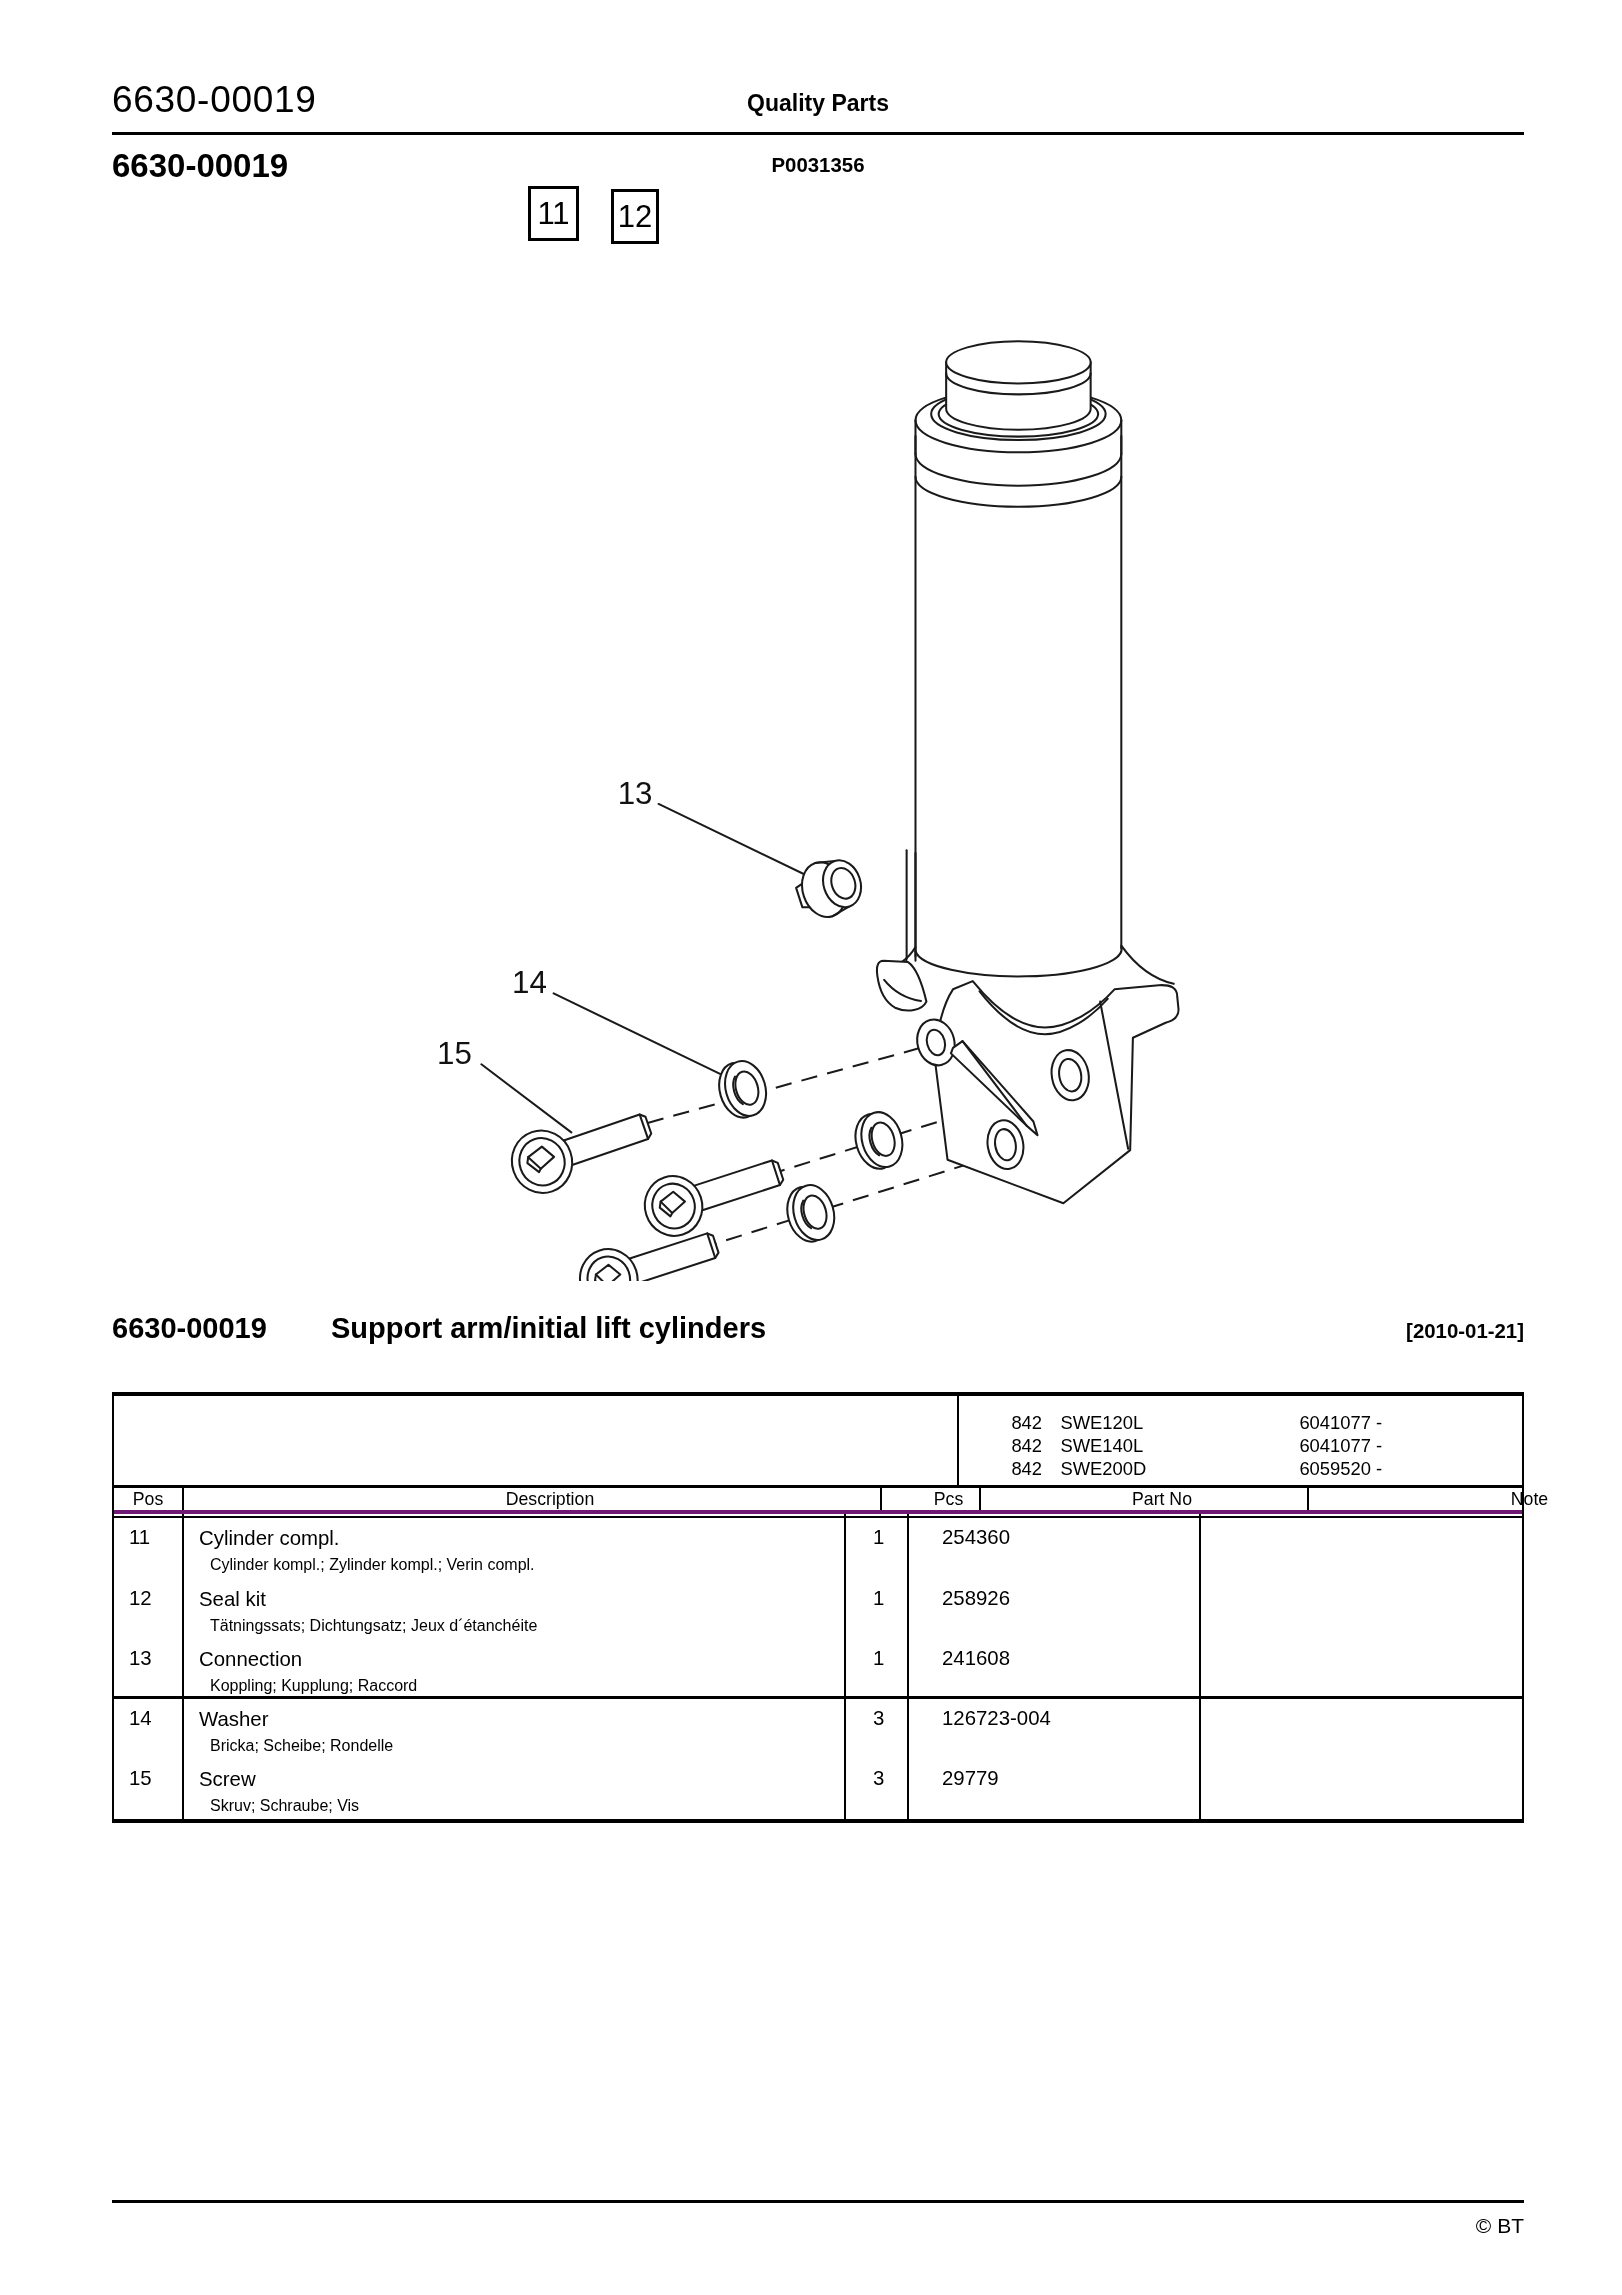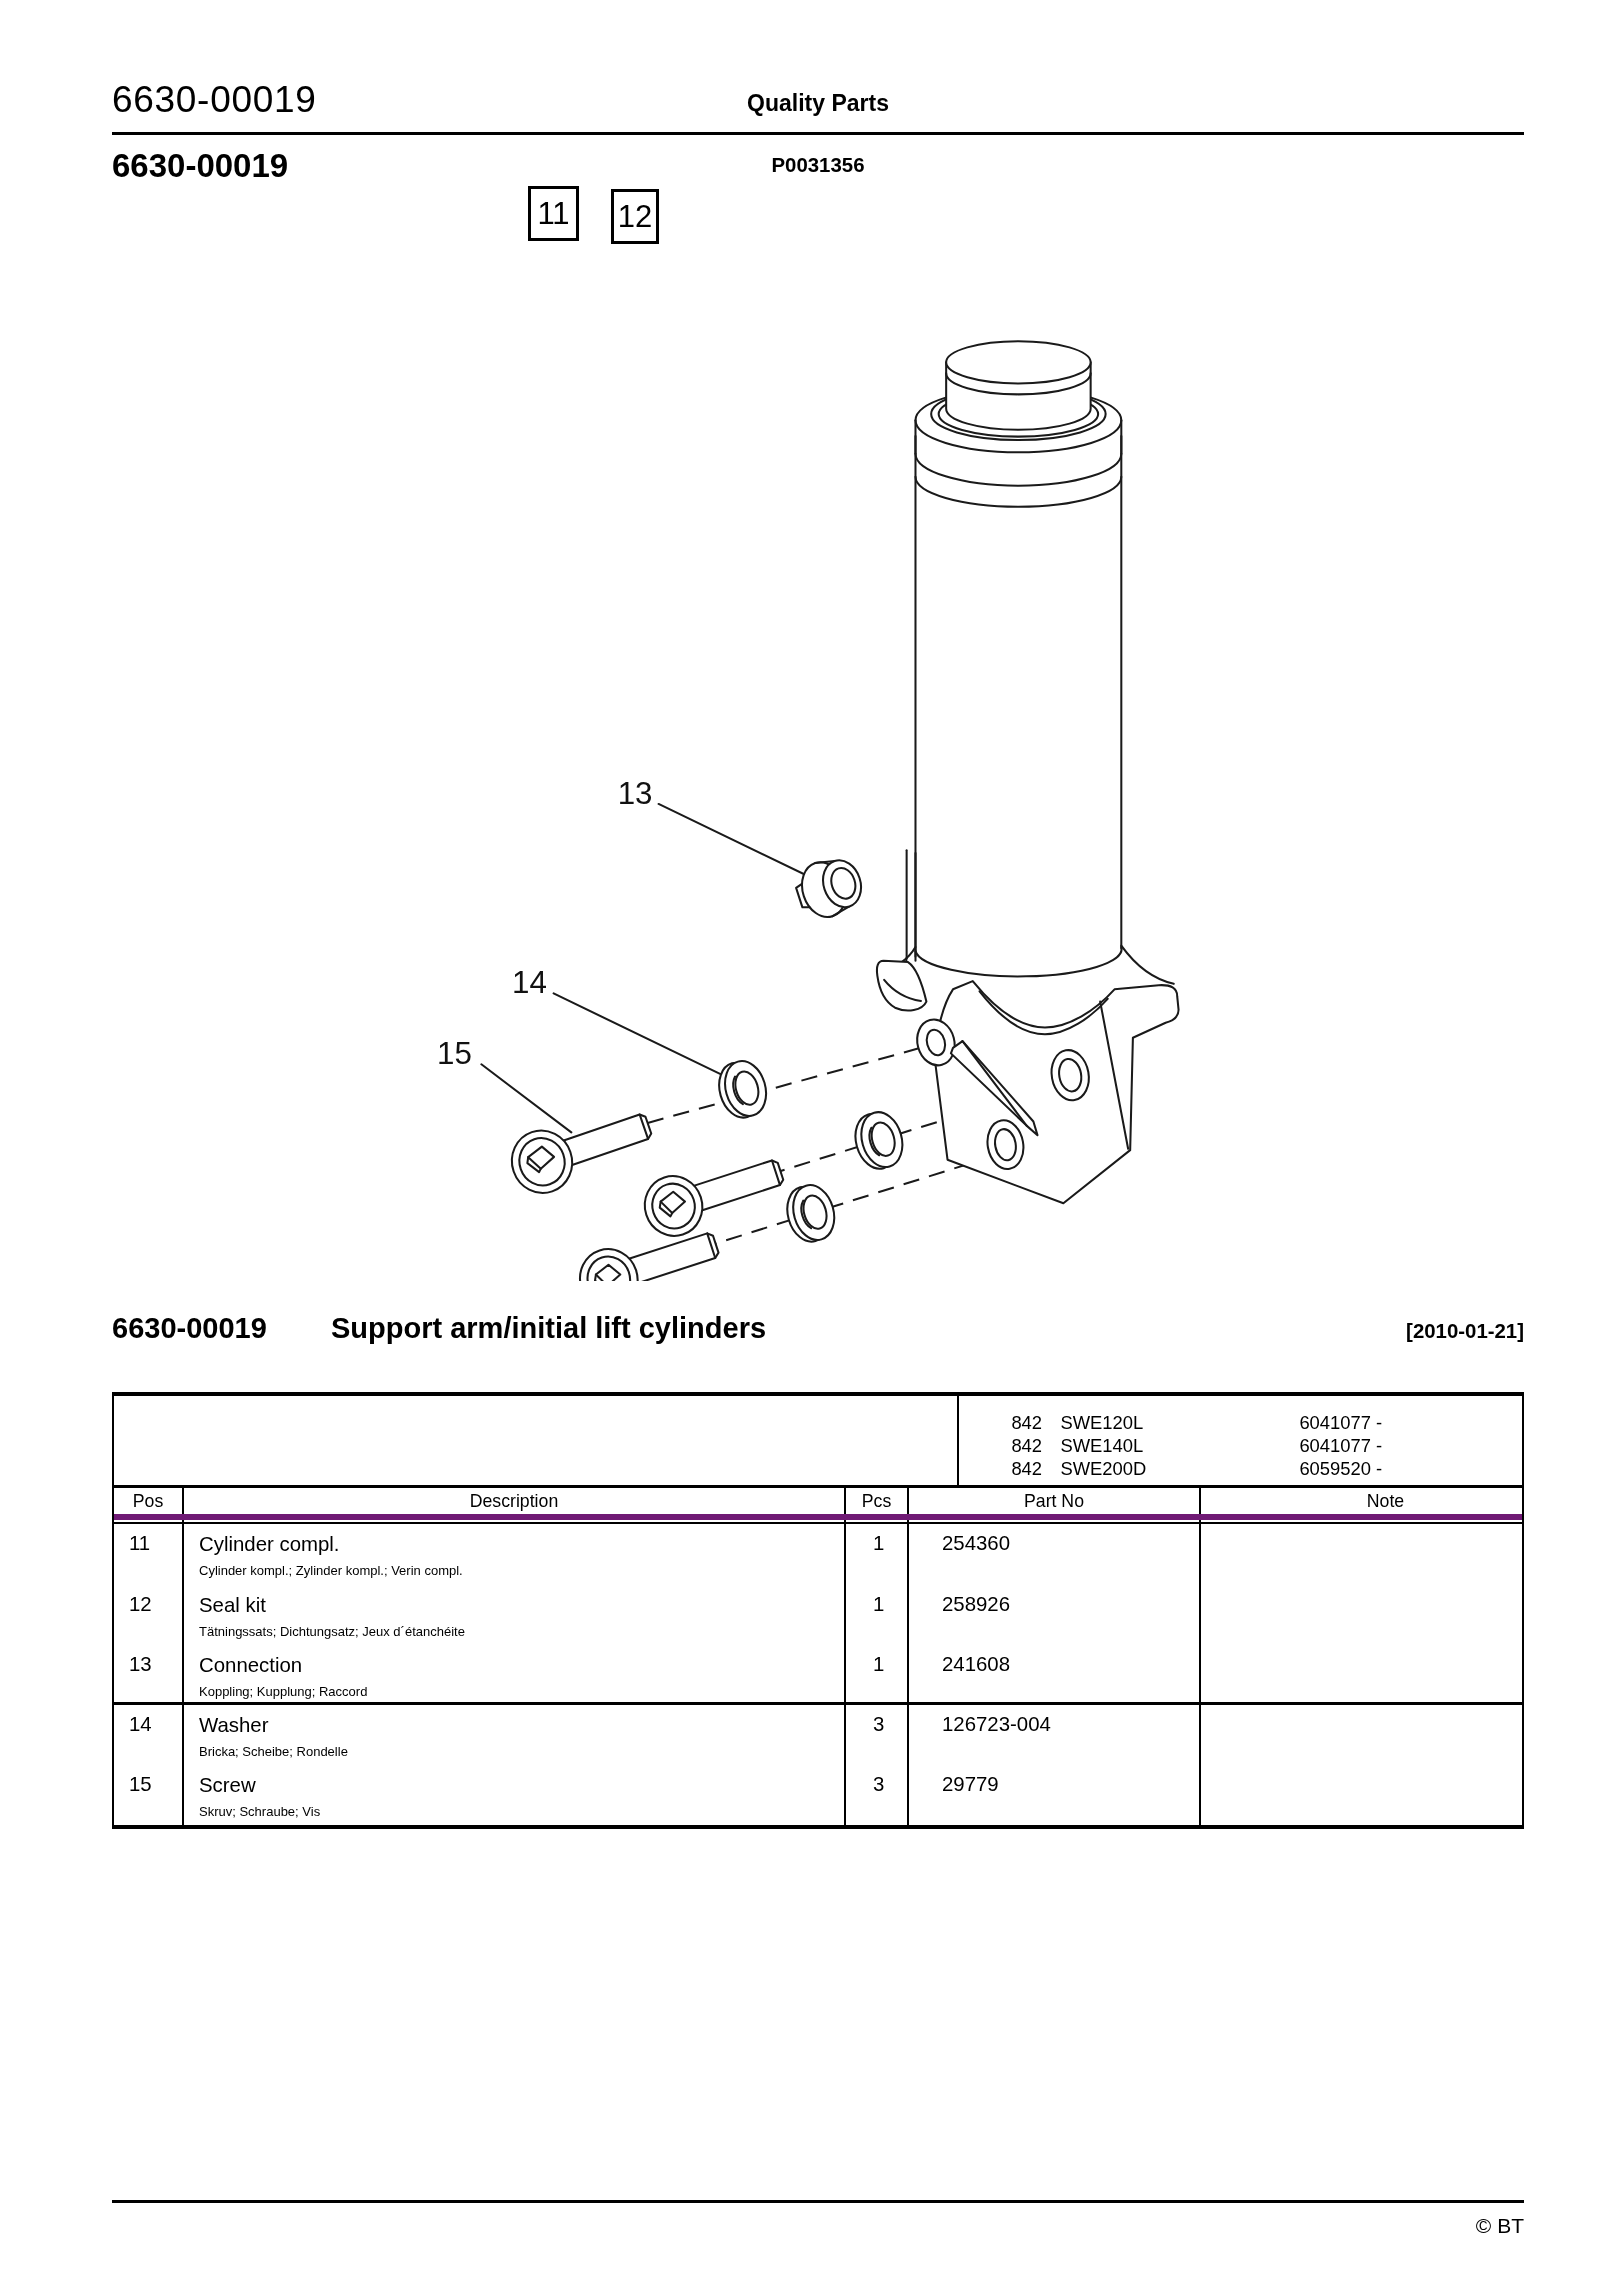--- a/index.html
+++ b/index.html
@@ -43,32 +43,32 @@
   .model-lines { position:absolute; left:843px; top:15px; right:0; font-size:18.4px; line-height:23px; }
   .model-line { display:flex;padding-left:38px; }
   .model-code { margin-left:16.4px; width:49px; }
   .model-name { width:239px; }
   .model-serial { }
 
   .cols { display:grid; grid-template-columns:70px 662px 63px 292px 325px; }
   .cell { border-right:2px solid #000; }
   .cell:last-child { border-right:none;padding-left:44px; }
 
-  .header-row { height:32px; border-bottom:6px solid #701a75; }
+  .header-row { height:26px; border-bottom:4px solid #701a75;gap:36px; }
   .header-row .cell { display:flex; align-items:center; justify-content:center;
                       font-size:17.7px; font-weight:400; }
   .dbl-gap { height:4.1px; border-bottom:2px solid #000; }
 
   .body-row { }
   .body-row .cell { padding-top:8.2px; }
   .row-h1 { height:61px; } .row-h2 { height:60px; }
   .row-divider { border-bottom:3.4px solid #000; }
   .pos-cell { padding-left:15px; font-size:20.4px; }
   .desc-main { padding-left:15px; font-size:20.4px; line-height:24.5px; }
-  .desc-sub  { padding-left:15px; font-size:13px; line-height:20.4px; margin-top:4.1px; }
+  .desc-sub  { padding-left:26px; font-size:16px; line-height:20.4px; margin-top:4.1px; }
   .pcs-cell { padding-left:27px; font-size:20.4px; }
   .part-cell { padding-left:33px; font-size:20.4px; }
 
   
   .footer-rule { left:112px; top:2200px; width:1412px; height:2.7px; background:#000; }
   .footer-text { left:112px; top:2214px; width:1412px; text-align:right; font-size:21px; }
 </style>
 </head>
 <body>
 

